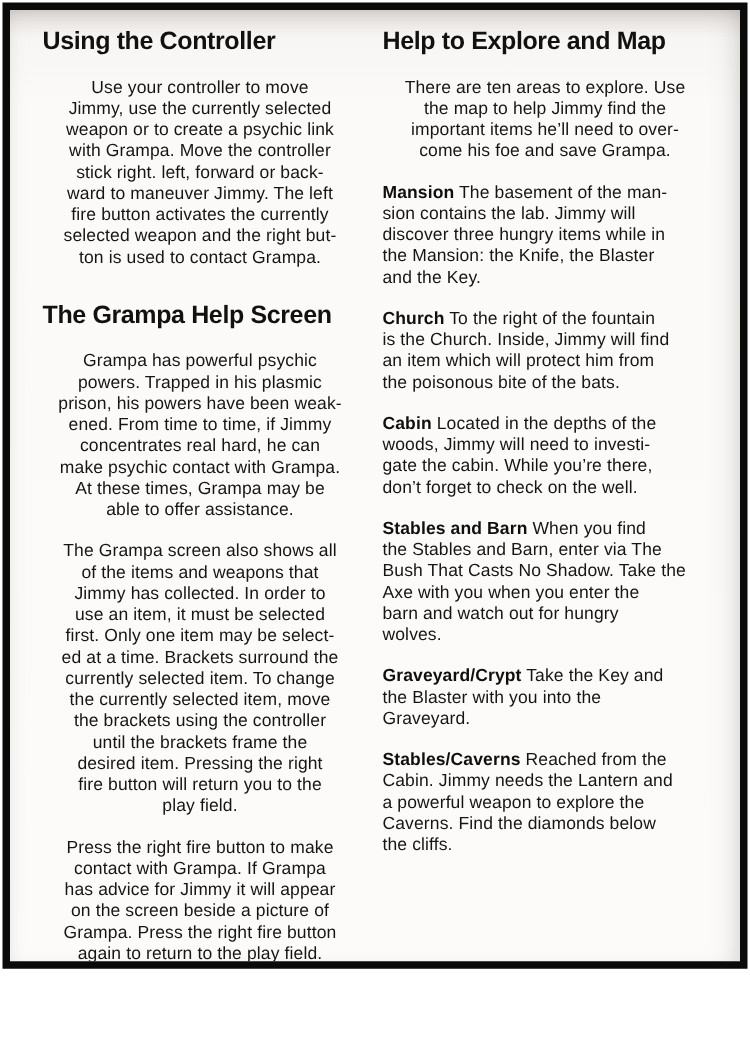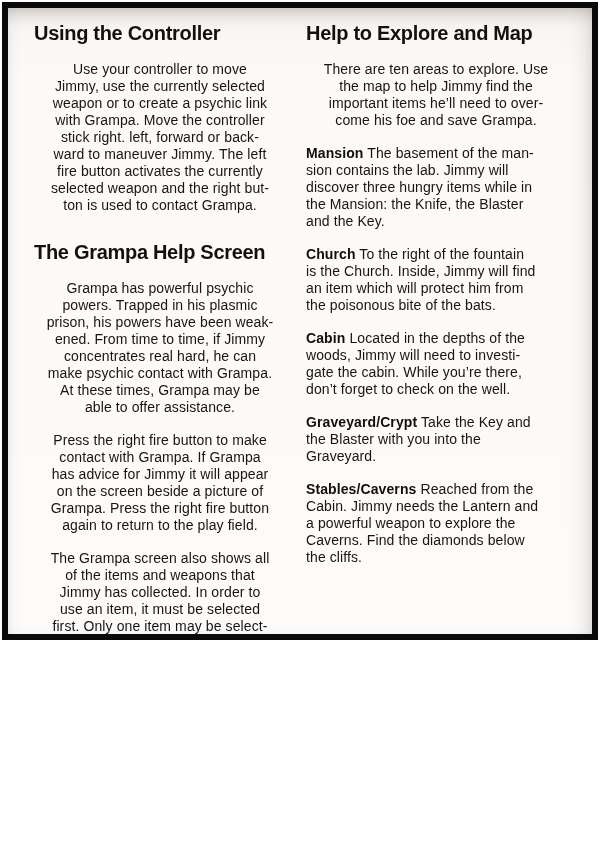--- a/index.html
+++ b/index.html
@@ -4,21 +4,21 @@
 <style>
   html, body {
     margin: 0;
     padding: 0;
     background: #ffffff;
     font-family: "Liberation Sans", "DejaVu Sans", sans-serif;
   }
   .scan {
     position: relative;
     width: 596px;
-    height: 638px;
+    height: 773px;
     margin: 2px;
     box-sizing: border-box;
     border: 6px solid #0a0a0a;
     background: linear-gradient(180deg, #eae7e5 0%, #f7f6f4 3%, #fbfaf8 10%, #fcfbfa 100%);
     box-shadow:
       inset -16px 0 24px -18px rgba(120, 110, 105, 0.40),
       inset 0 16px 20px -16px rgba(140, 130, 125, 0.45),
       inset 10px 0 18px -16px rgba(120, 110, 105, 0.25);
     color: #171512;
     overflow: hidden;
@@ -83,39 +83,39 @@
 
       <h2 class="heading h-gap">The Grampa Help Screen</h2>
       <p class="para">Grampa has powerful psychic
 powers. Trapped in his plasmic
 prison, his powers have been weak-
 ened. From time to time, if Jimmy
 concentrates real hard, he can
 make psychic contact with Grampa.
 At these times, Grampa may be
 able to offer assistance.</p>
-      <p class="para">Press the right fire button to make
-contact with Grampa. If Grampa
-has advice for Jimmy it will appear
-on the screen beside a picture of
-Grampa. Press the right fire button
-again to return to the play field.</p>
       <p class="para">The Grampa screen also shows all
 of the items and weapons that
 Jimmy has collected. In order to
 use an item, it must be selected
 first. Only one item may be select-
 ed at a time. Brackets surround the
 currently selected item. To change
 the currently selected item, move
 the brackets using the controller
 until the brackets frame the
 desired item. Pressing the right
 fire button will return you to the
 play field.</p>
+      <p class="para">Press the right fire button to make
+contact with Grampa. If Grampa
+has advice for Jimmy it will appear
+on the screen beside a picture of
+Grampa. Press the right fire button
+again to return to the play field.</p>
     </div>
 
     <div class="col col-right">
       <h2 class="heading">Help to Explore and Map</h2>
       <p class="para">There are ten areas to explore. Use
 the map to help Jimmy find the
 important items he’ll need to over-
 come his foe and save Grampa.</p>
 
 
@@ -137,20 +137,29 @@
       </p>
 
       <p class="entry">
         <b class="term">Cabin</b>
         <span class="lines">Located in the depths of the
 woods, Jimmy will need to investi-
 gate the cabin. While you’re there,
 don’t forget to check on the well.</span>
       </p>
 
+      <p class="entry">
+        <b class="term">Stables and Barn</b>
+        <span class="lines">When you find
+the Stables and Barn, enter via The
+Bush That Casts No Shadow. Take the
+Axe with you when you enter the
+barn and watch out for hungry
+wolves.</span>
+      </p>
 
       <p class="entry">
         <b class="term">Graveyard/Crypt</b>
         <span class="lines">Take the Key and
 the Blaster with you into the
 Graveyard.</span>
       </p>
 
 
       <p class="entry">

